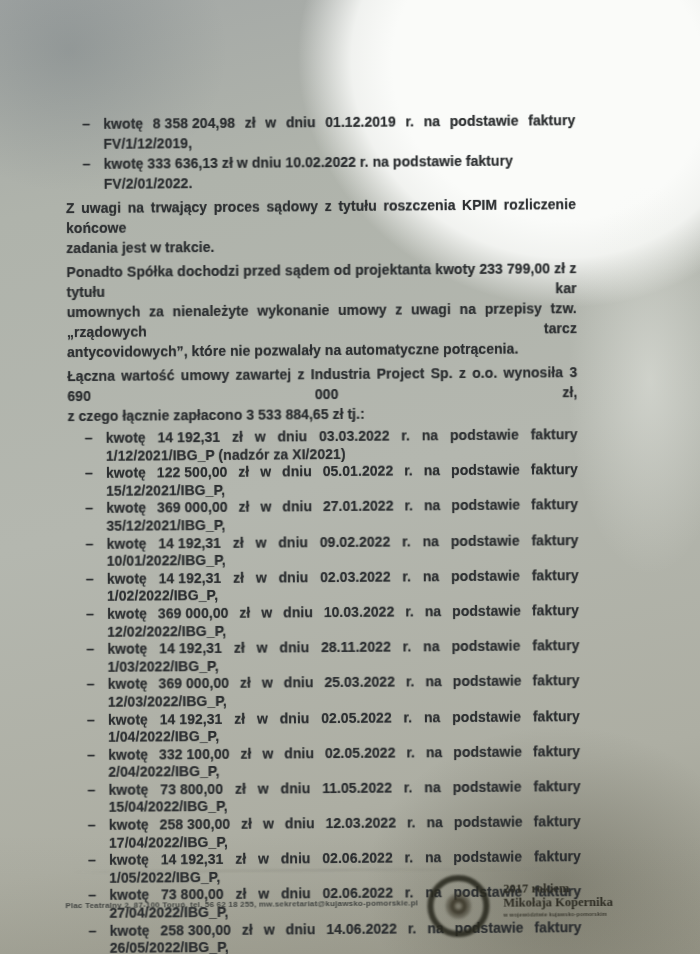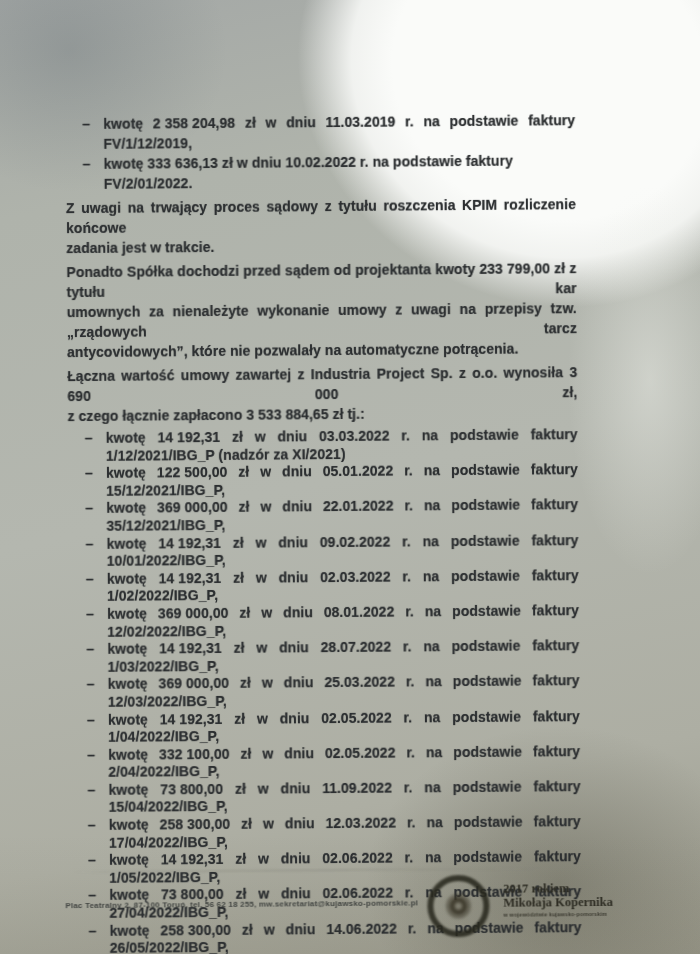--- a/index.html
+++ b/index.html
@@ -66,25 +66,25 @@
   <div class="shadow-b"></div>
 
   <div class="sheet">
     <div class="content">
       <div id="list-top" class="list list-top">
           <div class="item">
             <div class="dash">–</div>
             <div class="lines">
               <div class="l1 spread">
                 <span>kwotę</span>
-                <span>2 358 204,98</span>
-                <span>zł</span>
-                <span>w</span>
-                <span>dniu</span>
-                <span>11.03.2019</span>
+                <span>8 358 204,98</span>
+                <span>zł</span>
+                <span>w</span>
+                <span>dniu</span>
+                <span>01.12.2019</span>
                 <span>r.</span>
                 <span>na</span>
                 <span>podstawie</span>
                 <span>faktury</span>
               </div>
               <div class="l2">FV/1/12/2019,</div>
             </div>
           </div>
           <div class="item">
             <div class="dash">–</div>
@@ -147,21 +147,21 @@
           </div>
           <div class="item">
             <div class="dash">–</div>
             <div class="lines">
               <div class="l1 spread">
                 <span>kwotę</span>
                 <span>369 000,00</span>
                 <span>zł</span>
                 <span>w</span>
                 <span>dniu</span>
-                <span>22.01.2022</span>
+                <span>27.01.2022</span>
                 <span>r.</span>
                 <span>na</span>
                 <span>podstawie</span>
                 <span>faktury</span>
               </div>
               <div class="l2">35/12/2021/IBG_P,</div>
             </div>
           </div>
           <div class="item">
             <div class="dash">–</div>
@@ -201,39 +201,39 @@
           </div>
           <div class="item">
             <div class="dash">–</div>
             <div class="lines">
               <div class="l1 spread">
                 <span>kwotę</span>
                 <span>369 000,00</span>
                 <span>zł</span>
                 <span>w</span>
                 <span>dniu</span>
-                <span>08.01.2022</span>
+                <span>10.03.2022</span>
                 <span>r.</span>
                 <span>na</span>
                 <span>podstawie</span>
                 <span>faktury</span>
               </div>
               <div class="l2">12/02/2022/IBG_P,</div>
             </div>
           </div>
           <div class="item">
             <div class="dash">–</div>
             <div class="lines">
               <div class="l1 spread">
                 <span>kwotę</span>
                 <span>14 192,31</span>
                 <span>zł</span>
                 <span>w</span>
                 <span>dniu</span>
-                <span>28.07.2022</span>
+                <span>28.11.2022</span>
                 <span>r.</span>
                 <span>na</span>
                 <span>podstawie</span>
                 <span>faktury</span>
               </div>
               <div class="l2">1/03/2022/IBG_P,</div>
             </div>
           </div>
           <div class="item">
             <div class="dash">–</div>
@@ -291,21 +291,21 @@
           </div>
           <div class="item">
             <div class="dash">–</div>
             <div class="lines">
               <div class="l1 spread">
                 <span>kwotę</span>
                 <span>73 800,00</span>
                 <span>zł</span>
                 <span>w</span>
                 <span>dniu</span>
-                <span>11.09.2022</span>
+                <span>11.05.2022</span>
                 <span>r.</span>
                 <span>na</span>
                 <span>podstawie</span>
                 <span>faktury</span>
               </div>
               <div class="l2">15/04/2022/IBG_P,</div>
             </div>
           </div>
           <div class="item">
             <div class="dash">–</div>

